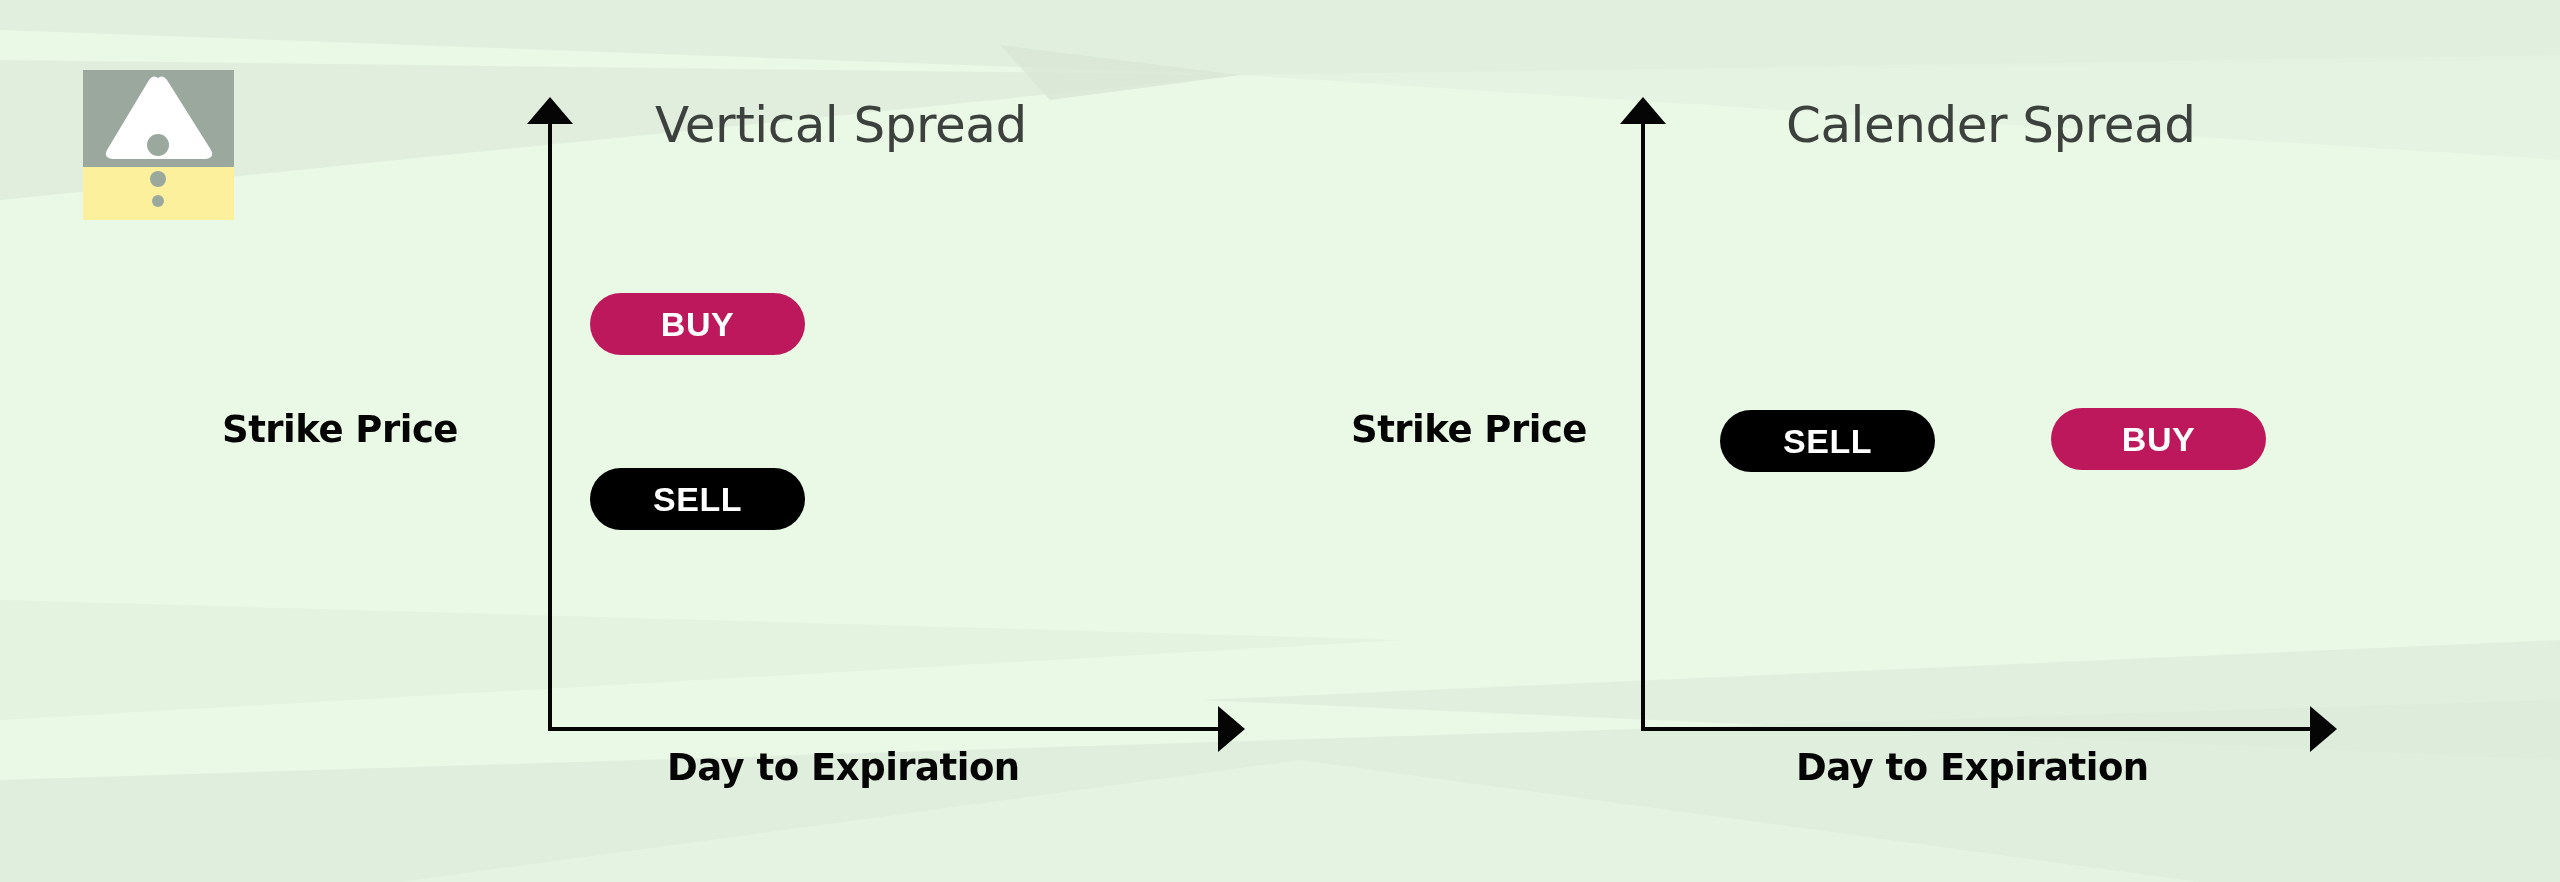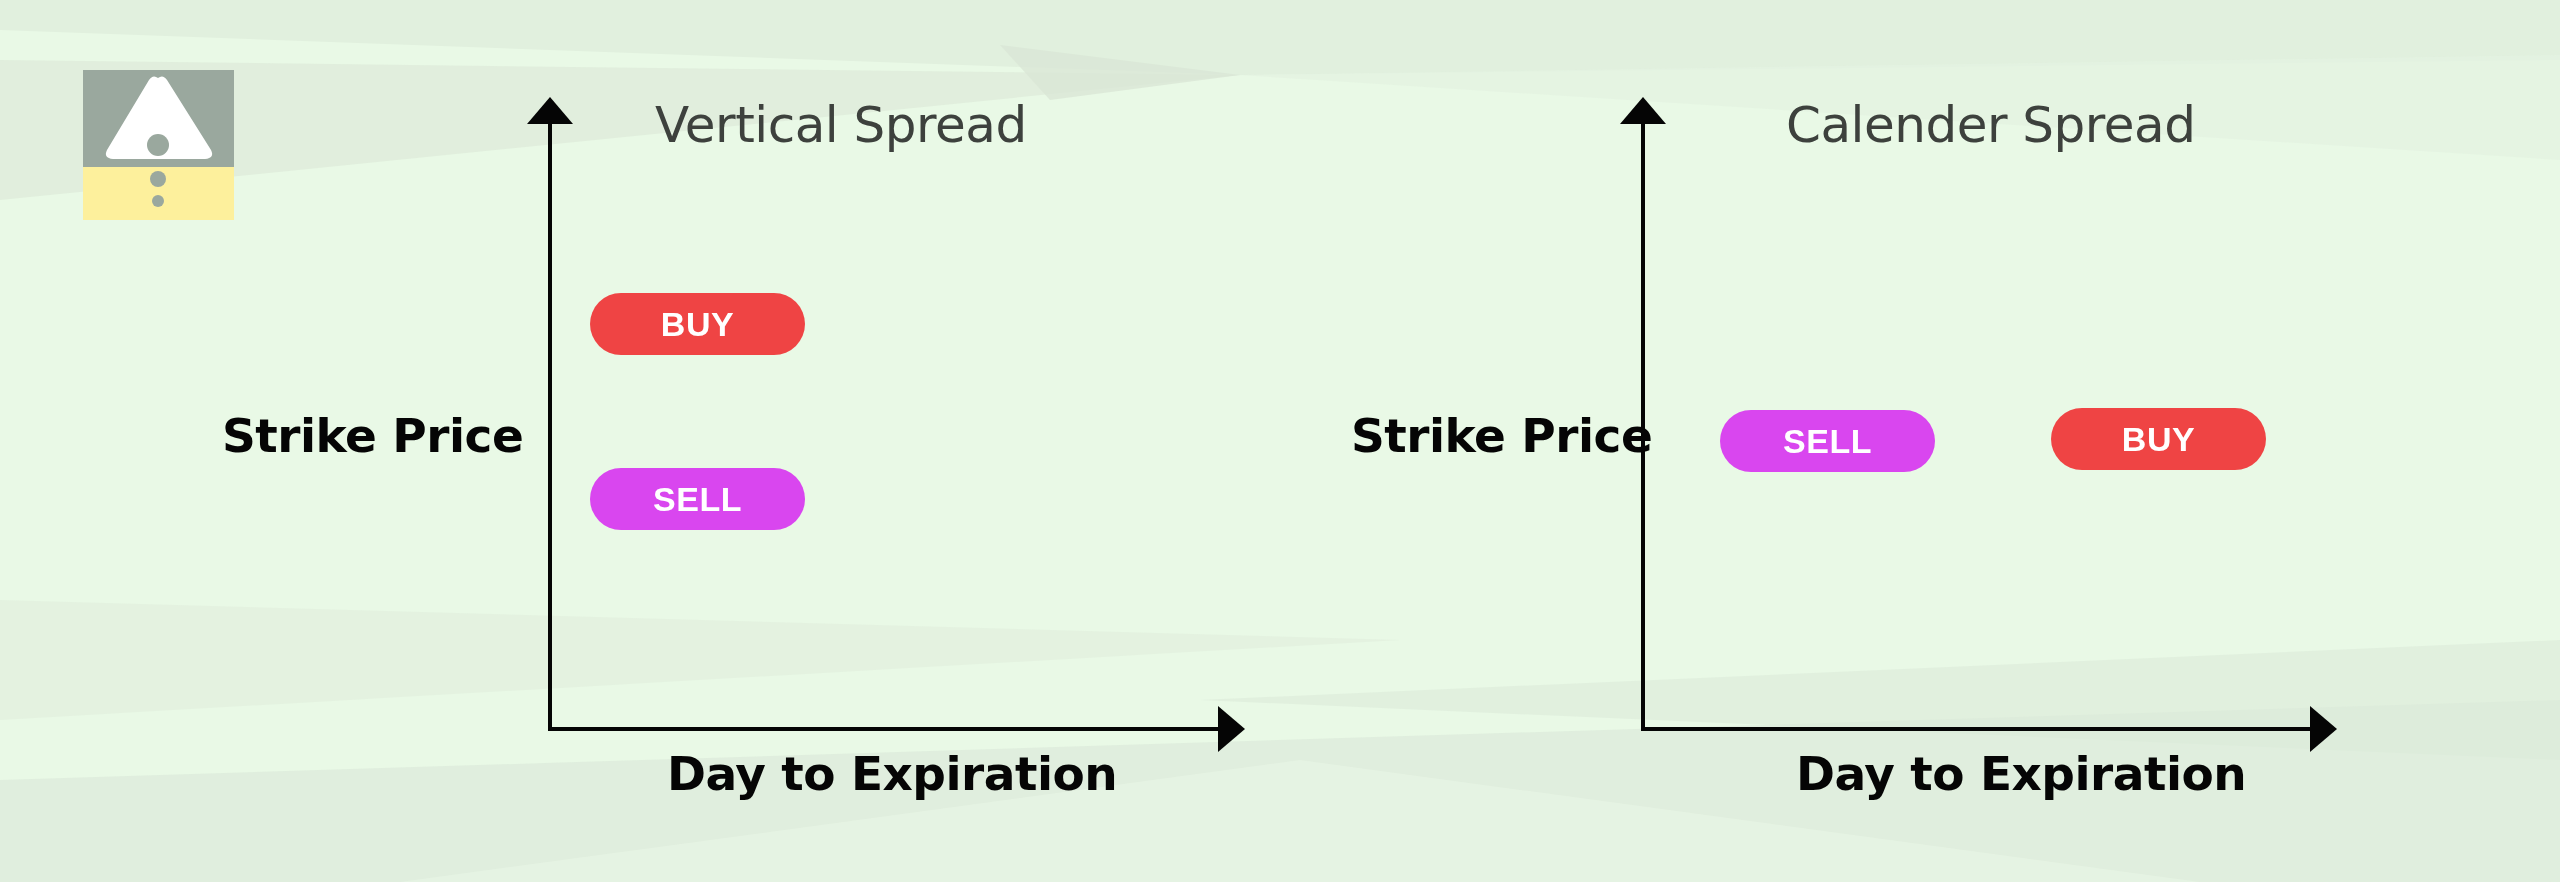--- a/index.html
+++ b/index.html
@@ -11,31 +11,31 @@
     .bg { position: absolute; inset: 0; z-index: 0; }
     .logo { position: absolute; left: 83px; top: 70px; width: 151px; height: 150px; z-index: 2; }
     .logo .top { position: absolute; left: 0; top: 0; width: 151px; height: 97px; background: #9aa89e; }
     .logo .bottom { position: absolute; left: 0; top: 97px; width: 151px; height: 53px; background: #fdf09c; }
     .panel { position: absolute; top: 0; height: 882px; z-index: 2; }
     .title {
       position: absolute; top: 96px; font-weight: normal; font-size: 50px; color: #3d413d;
       white-space: nowrap; letter-spacing: -0.5px;
     }
     .ylabel, .xlabel {
-      position: absolute; font-weight: bold; font-size: 47px; color: #050505; white-space: nowrap;
+      position: absolute; font-weight: bold; font-size: 37px; color: #050505; white-space: nowrap;
       letter-spacing: -0.5px;
     }
     .pill {
       position: absolute; width: 215px; height: 62px; border-radius: 31px;
       display: flex; align-items: center; justify-content: center;
       color: #ffffff; font-weight: bold; font-size: 34px; letter-spacing: 0.5px;
       font-family: "Liberation Sans", sans-serif;
     }
-    .pill.buy { background: #ef4444; }
-    .pill.sell { background: #d946ef; }
+    .pill.buy { background: #be185d; }
+    .pill.sell { background: #000000; }
     svg.axes { position: absolute; left: 0; top: 0; z-index: 1; }
   </style>
 </head>
 <body>
 
 <svg class="bg" width="2560" height="882" viewBox="0 0 2560 882">
   <polygon points="0,0 2560,0 2560,60 1240,75 0,30" fill="#e1f0de"></polygon>
   <polygon points="0,60 1240,75 0,200" fill="#dde9d9" opacity="0.7"></polygon>
   <polygon points="1240,75 2560,55 2560,160" fill="#e4f3e1" opacity="0.8"></polygon>
   <polygon points="1000,45 1240,75 1050,100" fill="#d9e6d6" opacity="0.8"></polygon>

